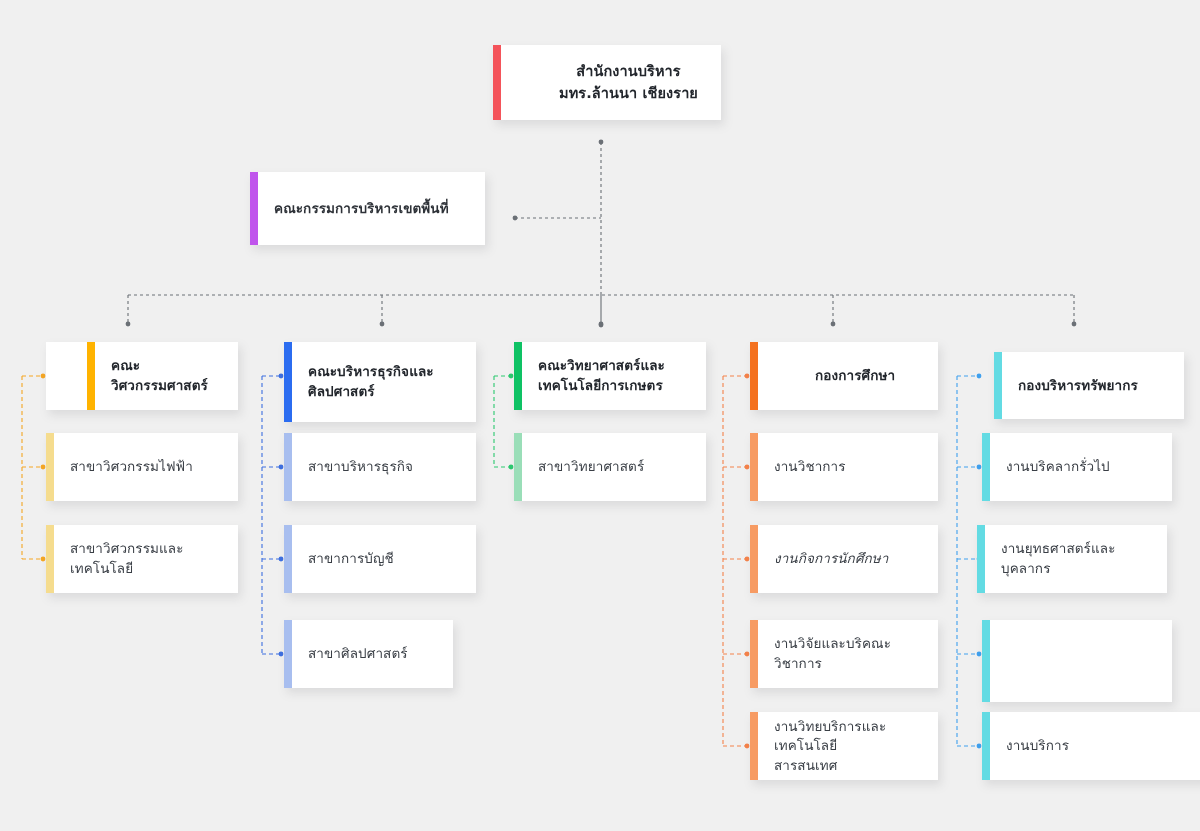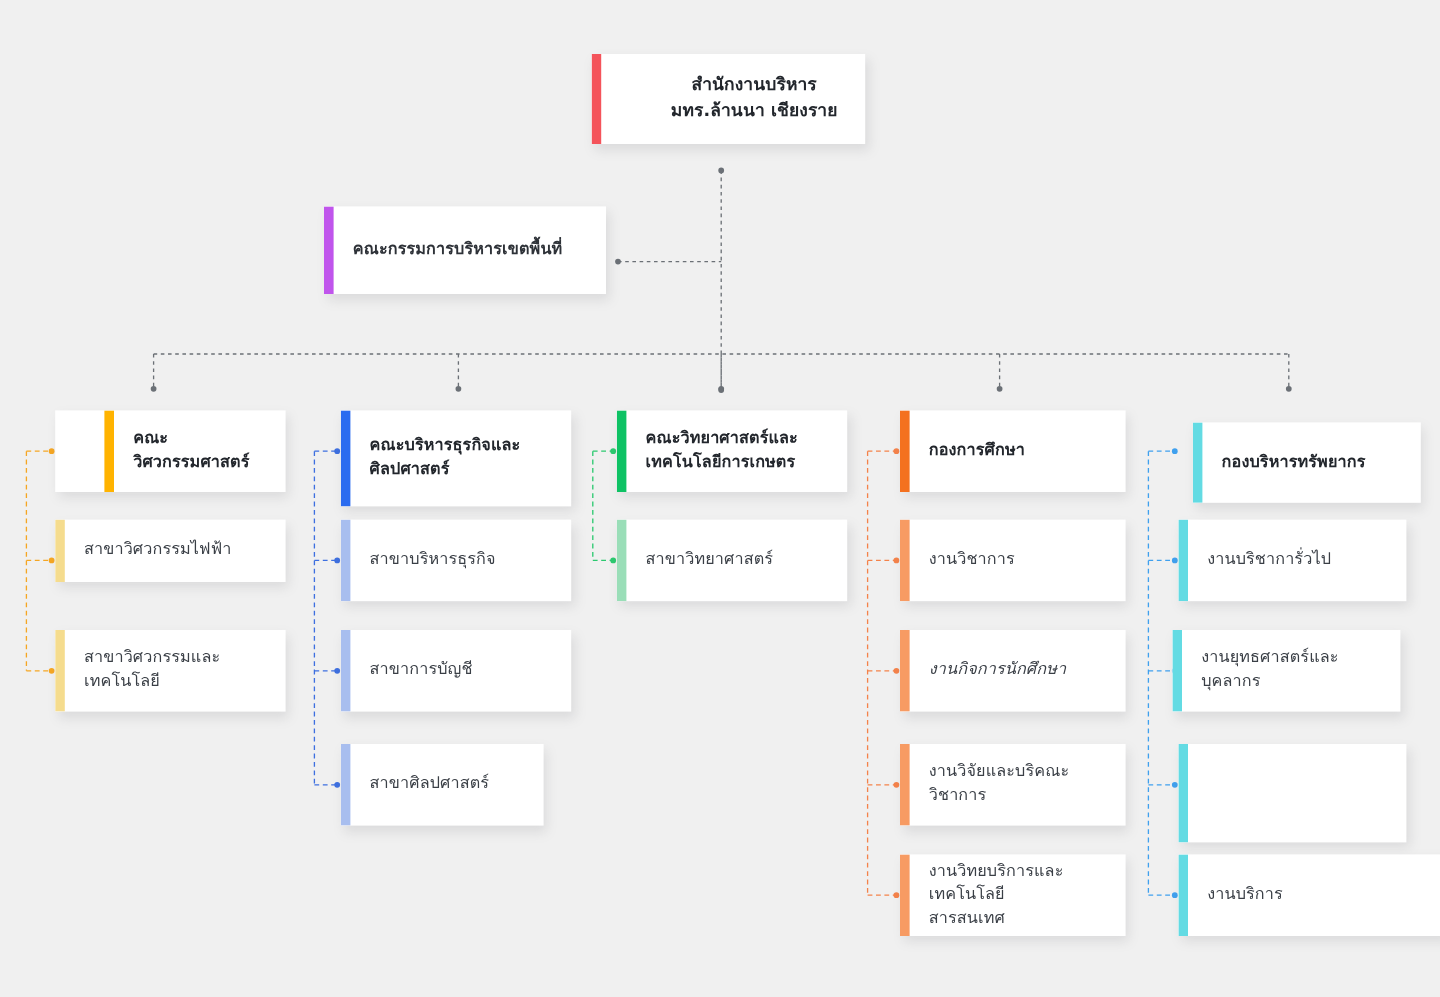--- a/index.html
+++ b/index.html
@@ -152,33 +152,33 @@
       <circle cx="979" cy="746" r="2.4" fill="#3fa0ee"></circle>
     </svg>
 
   <div id="nodes-layer">
       <div class="node is-root" style="left: 493px; top: 45px; width: 228px; height: 75px;">
         <div class="accent" style="background: rgb(244, 83, 90);"></div>
         <div class="node-body">
           <div class="node-label">สำนักงานบริหาร<br>มทร.ล้านนา เชียงราย</div>
         </div>
       </div>
-      <div class="node is-committee" style="left: 270px; top: 172px; width: 235px; height: 73px;">
+      <div class="node is-committee" style="left: 250px; top: 172px; width: 235px; height: 73px;">
         <div class="accent" style="background: rgb(192, 85, 236);"></div>
         <div class="node-body">
           <div class="node-label">คณะกรรมการบริหารเขตพื้นที่</div>
         </div>
       </div>
       <div class="node is-header" style="left: 46px; top: 342px; width: 192px; height: 68px; padding-left: 41px;">
         <div class="accent" style="background: rgb(255, 179, 0);"></div>
         <div class="node-body">
           <div class="node-label">คณะวิศวกรรมศาสตร์</div>
         </div>
       </div>
-      <div class="node is-child" style="left: 46px; top: 433px; width: 192px; height: 52px;">
+      <div class="node is-child" style="left: 46px; top: 433px; width: 192px; height: 68px;">
         <div class="accent" style="background: rgb(245, 220, 142);"></div>
         <div class="node-body">
           <div class="node-label">สาขาวิศวกรรมไฟฟ้า</div>
         </div>
       </div>
       <div class="node is-child" style="left: 46px; top: 525px; width: 192px; height: 68px;">
         <div class="accent" style="background: rgb(245, 220, 142);"></div>
         <div class="node-body">
           <div class="node-label">สาขาวิศวกรรมและเทคโนโลยี</div>
         </div>
@@ -212,21 +212,21 @@
         <div class="node-body">
           <div class="node-label">คณะวิทยาศาสตร์และ<br>เทคโนโลยีการเกษตร</div>
         </div>
       </div>
       <div class="node is-child" style="left: 514px; top: 433px; width: 192px; height: 68px;">
         <div class="accent" style="background: rgb(154, 222, 184);"></div>
         <div class="node-body">
           <div class="node-label">สาขาวิทยาศาสตร์</div>
         </div>
       </div>
-      <div class="node is-header" style="left: 750px; top: 342px; width: 188px; height: 68px;">
+      <div class="node is-header" style="left: 750px; top: 342px; width: 188px; height: 68px; gap: 41px;">
         <div class="accent" style="background: rgb(244, 113, 31);"></div>
         <div class="node-body">
           <div class="node-label">กองการศึกษา</div>
         </div>
       </div>
       <div class="node is-child" style="left: 750px; top: 433px; width: 188px; height: 68px;">
         <div class="accent" style="background: rgb(247, 155, 99);"></div>
         <div class="node-body">
           <div class="node-label">งานวิชาการ</div>
         </div>
@@ -251,21 +251,21 @@
       </div>
       <div class="node is-header" style="left: 982px; top: 352px; width: 190px; height: 67px; margin-left: 12px;">
         <div class="accent" style="background: rgb(99, 219, 227);"></div>
         <div class="node-body">
           <div class="node-label">กองบริหารทรัพยากร</div>
         </div>
       </div>
       <div class="node is-child" style="left: 982px; top: 433px; width: 190px; height: 68px;">
         <div class="accent" style="background: rgb(99, 219, 227);"></div>
         <div class="node-body">
-          <div class="node-label">งานบริชาการั่วไป</div>
+          <div class="node-label">งานบริคลากรั่วไป</div>
         </div>
       </div>
       <div class="node is-child" style="left: 977px; top: 525px; width: 190px; height: 68px;">
         <div class="accent" style="background: rgb(99, 219, 227);"></div>
         <div class="node-body">
           <div class="node-label">งานยุทธศาสตร์และบุคลากร</div>
         </div>
       </div>
       <div class="node is-child" style="left: 982px; top: 620px; width: 190px; height: 82px; flex-direction: column;">
         <div class="accent" style="background: rgb(99, 219, 227);"></div>

